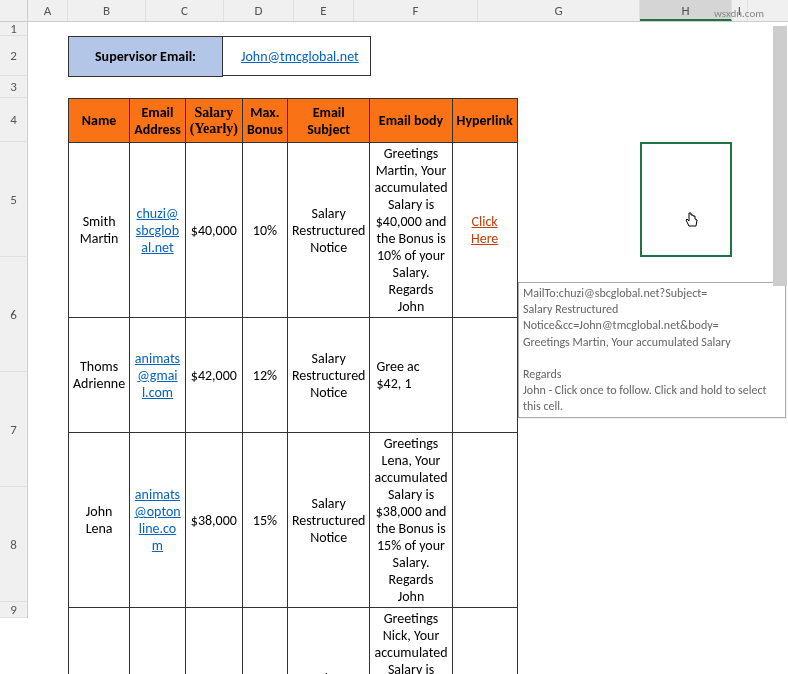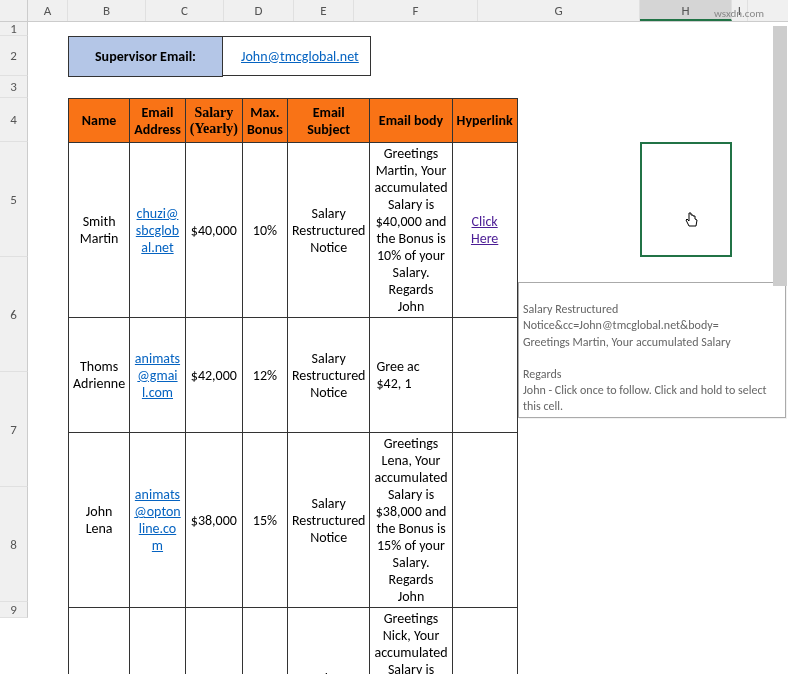--- a/index.html
+++ b/index.html
@@ -82,21 +82,21 @@
     .tbl-super .val {
       width: 148px;
       height: 40px;
       border: 1.5px solid #333;
       border-left: none;
       display: flex;
       align-items: center;
       padding-left: 18px;
     }
     a.link { color: #0563C1; text-decoration: underline; }
-    a.visited { color: #4c1d95; text-decoration: underline; }
+    a.visited { color: #c2410c; text-decoration: underline; }
     .main-table {
       position: absolute;
       top: 76px;
       left: 40px;
       border-collapse: collapse;
     }
     .main-table th, .main-table td {
       border: 1.5px solid #333;
       text-align: center;
       vertical-align: middle;
@@ -245,21 +245,21 @@
         <td>Salary Restructured Notice</td>
         <td>Greetings Nick, Your accumulated Salary is $43,000 and the Bonus is 9% of your Salary. Regards John</td>
         <td></td>
       </tr>
     </tbody>
       </table>
 
     <div class="cell-sel" style="left:612px;top:120px;width:92px;height:115px"></div>
 
     <div class="tooltip" style="left:490px;top:260px">
-      <br>
+      <span>MailTo:chuzi@sbcglobal.net?Subject=</span><br>
       <span>Salary Restructured</span><br>
       <span>Notice&amp;cc=John@tmcglobal.net&amp;body=</span><br>
       <span>Greetings Martin, Your accumulated Salary</span><br>
       <br>
       <span>Regards</span><br>
       <span>John - Click once to follow. Click and hold to select this cell.</span>
     </div>
 
     <div class="cursor-ptr" style="left:656px;top:190px">
       <svg width="16" height="18" viewBox="0 0 16 18">

